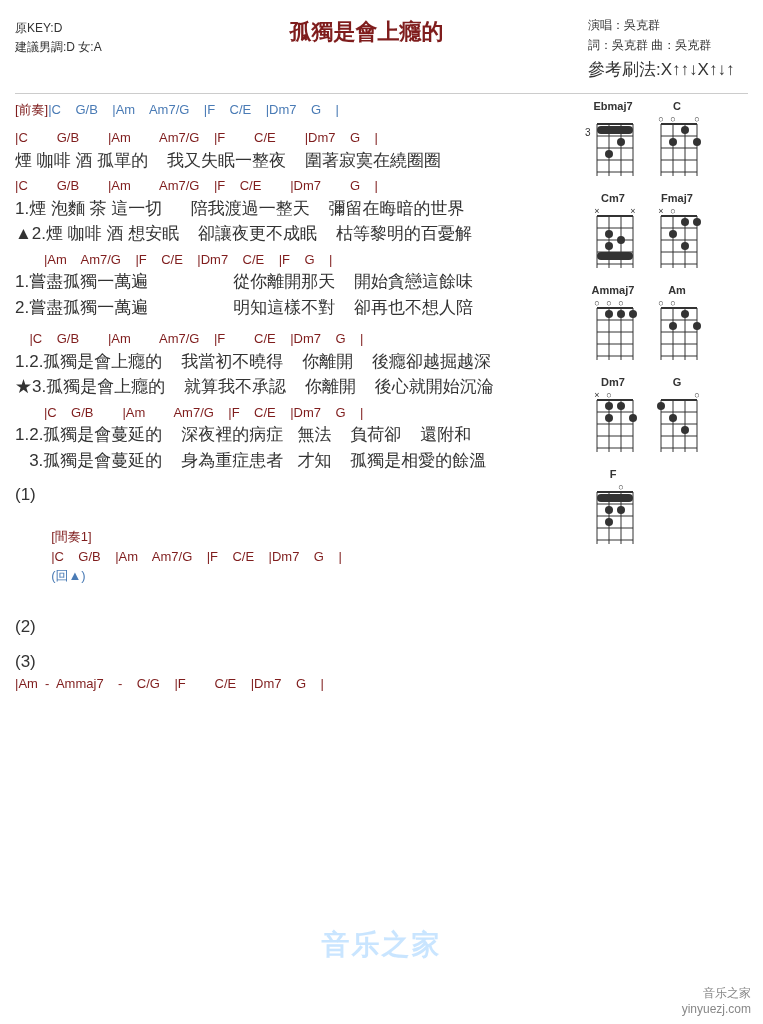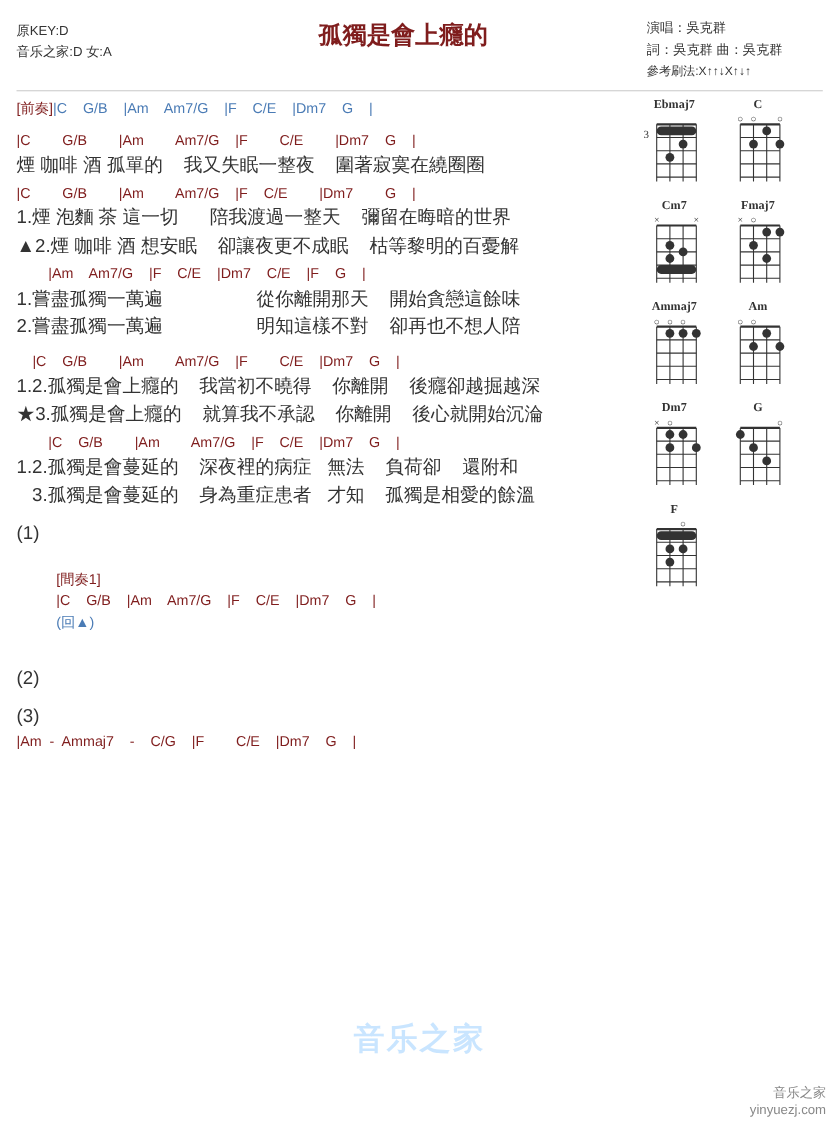--- a/index.html
+++ b/index.html
@@ -40,21 +40,21 @@
     }
     .right-info {
       font-size: 12px;
       color: #333;
       line-height: 1.7;
       min-width: 160px;
       text-align: left;
     }
     .right-info .strum {
       color: #333;
-      font-size: 11px;
+      font-size: 17px;
     }
     hr { border: none; border-top: 1px solid #ccc; margin: 6px 0; }
     .main-area {
       display: flex;
       gap: 8px;
     }
     .left-content {
       flex: 1;
       min-width: 0;
     }
@@ -74,24 +74,23 @@
       color: #333;
       white-space: pre;
       line-height: 1.5;
     }
     .block {
       margin-bottom: 3px;
     }
     
     .diagram-row {
       display: flex;
-      gap: 16px;
+      gap: 4px;
       margin-bottom: 10px;
       align-items: flex-end;
-      font-family: Liberation Serif, serif;
     }
     .diagram-item {
       display: flex;
       flex-direction: column;
       align-items: center;
     }
     .diagram-label {
       font-size: 11px;
       color: #333;
       margin-bottom: 2px;
@@ -123,21 +122,21 @@
     .blue { color: #7f1d1d; }
   </style>
 </head>
 <body>
 
 <div class="page">
 
   <div class="header">
     <div class="key-info">
       <div>原KEY:D</div>
-      <div>音乐之家:D 女:A</div>
+      <div>建議男調:D 女:A</div>
     </div>
     <div class="song-title">孤獨是會上癮的</div>
     <div class="right-info">
       <div>演唱：吳克群</div>
       <div>詞：吳克群  曲：吳克群</div>
       <div class="strum">參考刷法:X↑↑↓X↑↓↑</div>
     </div>
   </div>
   <hr>
 

